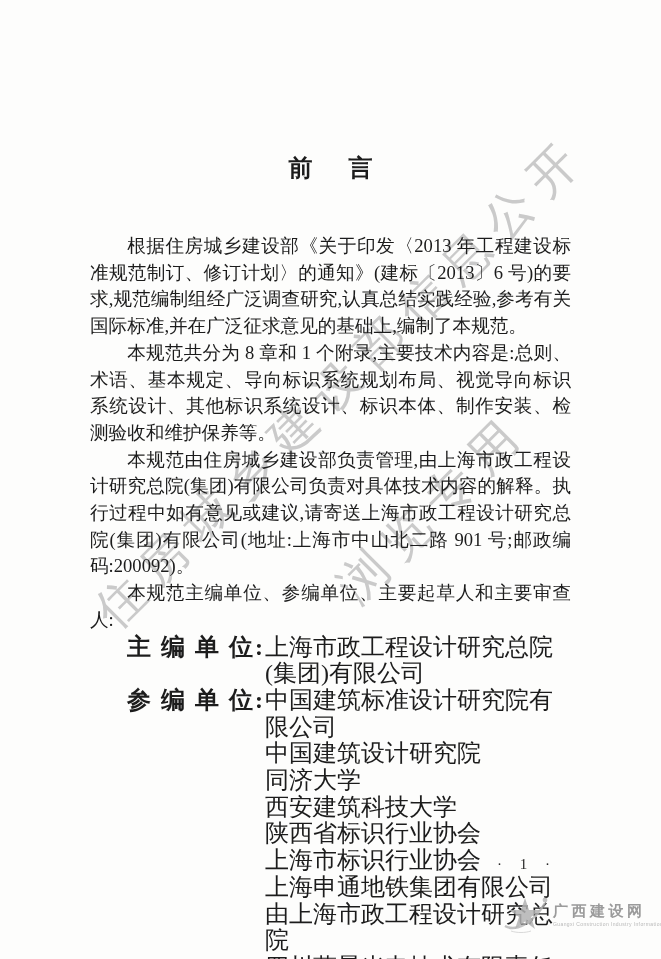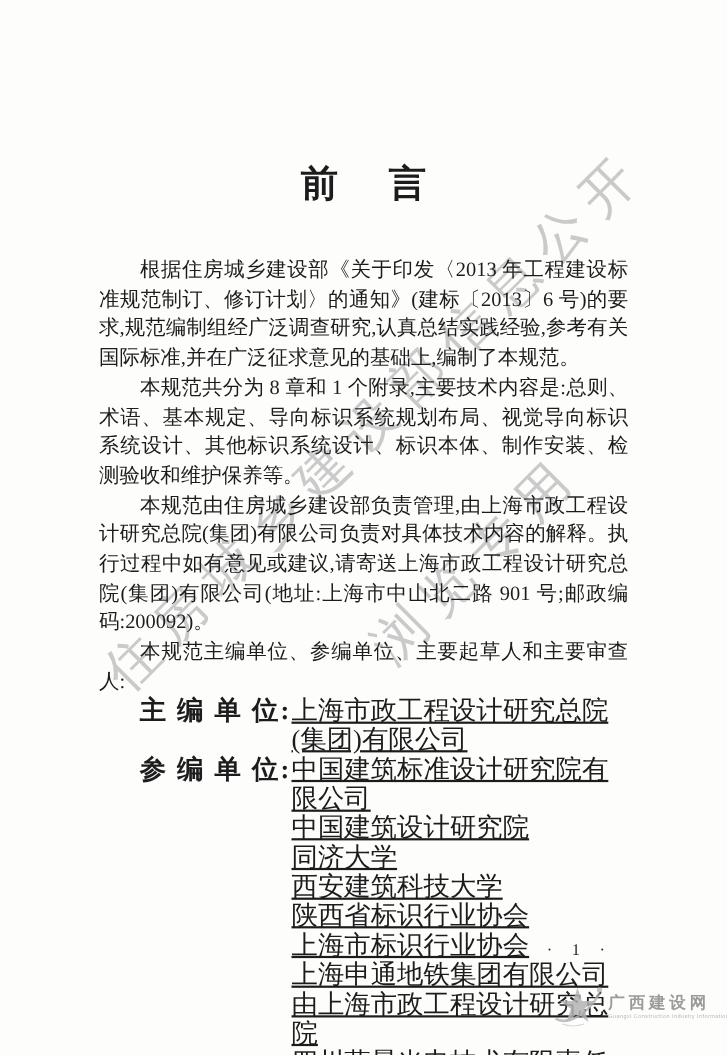--- a/index.html
+++ b/index.html
@@ -32,21 +32,21 @@
   
   .content {
     position: absolute;
     z-index: 1;
     left: 90px;
     top: 150px;
     width: 481px;
   }
   .title {
     margin: 0 0 47px 0;
-    font-size: 34px;
+    font-size: 24px;
     line-height: 36px;
     font-weight: bold;
     text-align: center;
     letter-spacing: 6px;
     text-indent: 6px;
   }
   .body-p {
     margin: 0;
     font-size: 18.6px;
     line-height: 26.7px;
@@ -59,21 +59,21 @@
     padding-left: 37px;
     font-size: 24px;
     line-height: 26.7px;
   }
   .editor-label {
     flex: 0 0 117px;
     font-weight: bold;
     letter-spacing: 2px;
     white-space: nowrap;
   }
-  .editor-value, .editor-values { flex: 1; text-decoration: underline; }
+  .editor-value, .editor-values { flex: 1; }
   .editor-values div { line-height: 26.7px; }
   
   .page-number {
     position: absolute;
     z-index: 1;
     top: 856px;
     right: 104px;
     font-size: 15px;
     letter-spacing: 7px;
     color: #2a2a2a;

